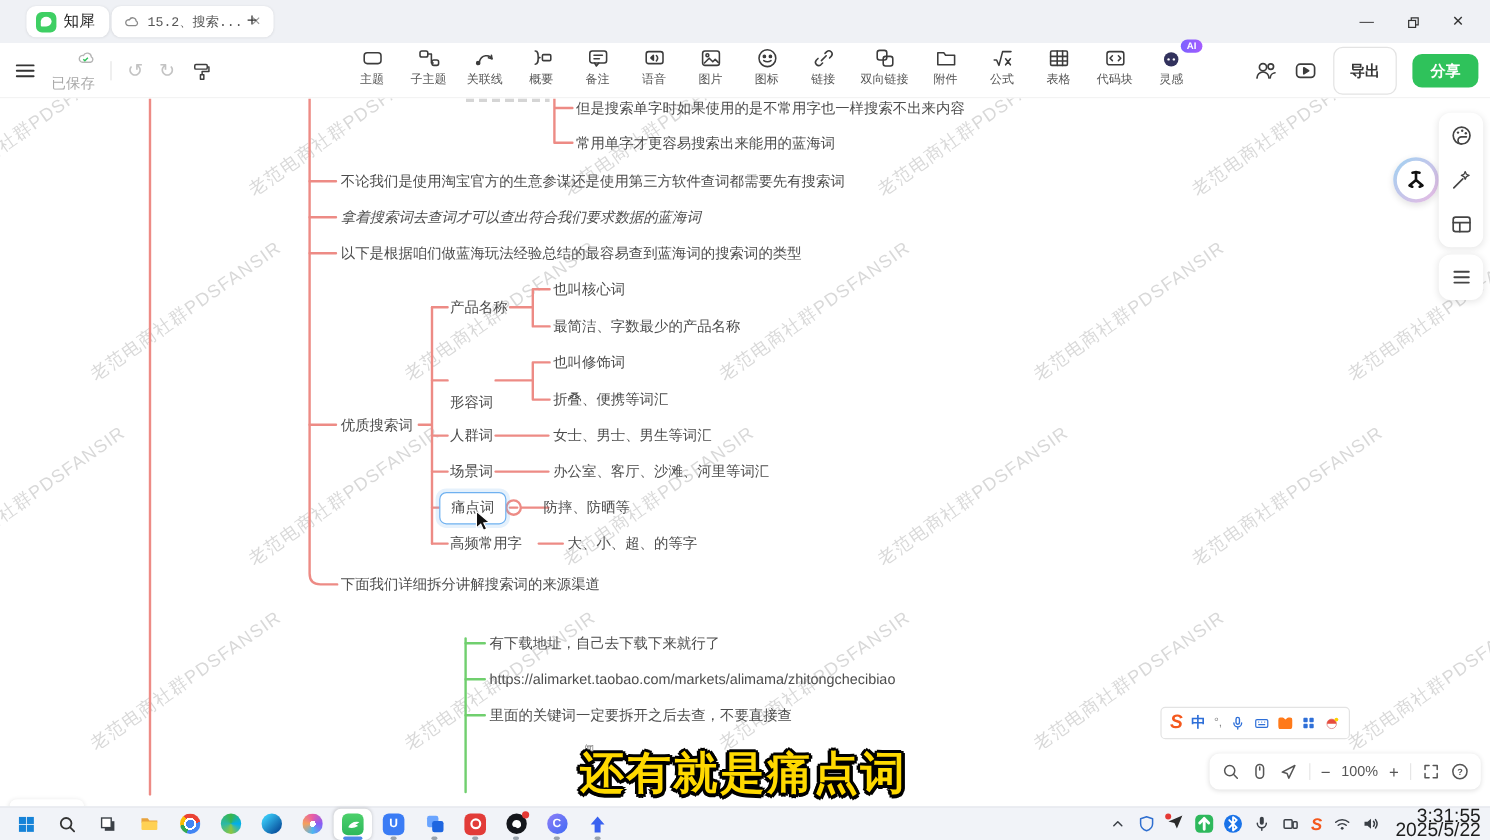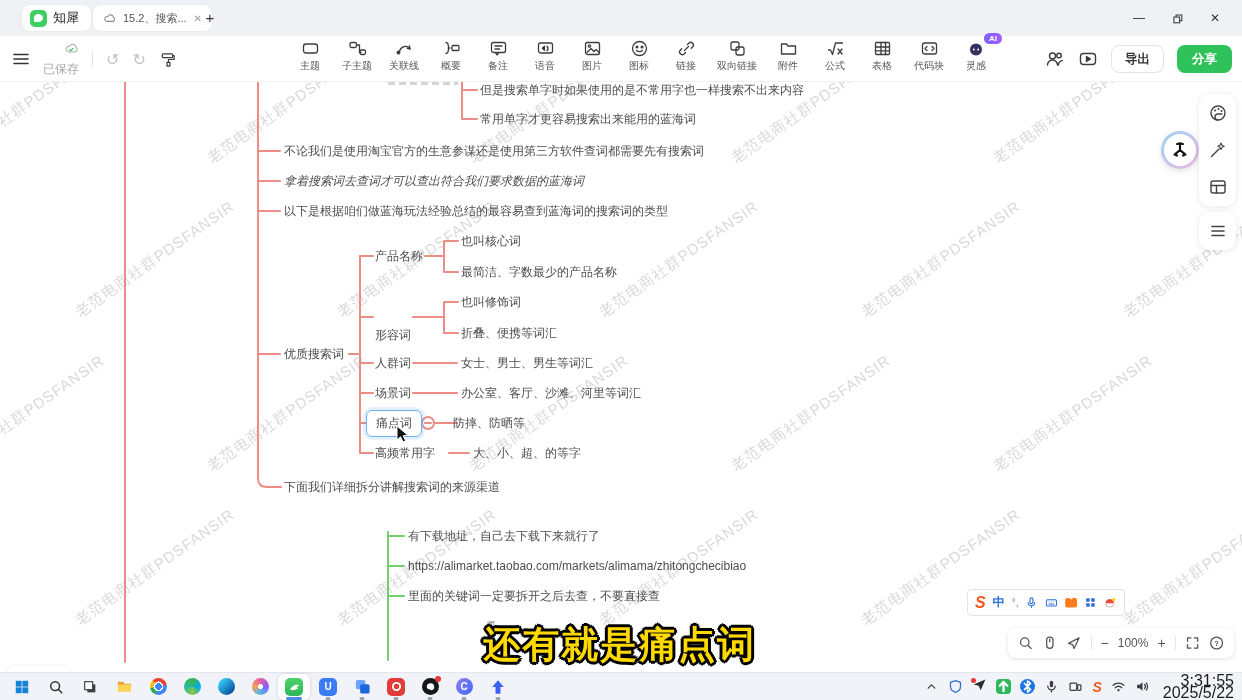--- a/index.html
+++ b/index.html
@@ -9,21 +9,21 @@
   
   .titlebar { position:absolute; top:0; left:0; width:1242px; height:36px; background:#eff1f5; }
   .app-pill { position:absolute; left:22px; top:5px; height:26px; padding:0 12px 0 8px; background:#fff;
               border-radius:8px; display:flex; align-items:center; gap:6px; box-shadow:0 0 2px rgba(0,0,0,.08); }
   .app-logo { width:17px; height:17px; border-radius:5px; background:#3ecf63; position:relative; }
   .app-logo::after { content:""; position:absolute; left:4px; top:4px; width:9px; height:8px;
                      background:#fff; border-radius:50% 50% 50% 10%; }
   .app-name { font-size:13px; font-weight:normal; color:#222; }
   .tab { position:absolute; left:93px; top:5px; height:26px; padding:0 10px; background:#fff;
          border-radius:8px; display:flex; align-items:center; gap:7px; box-shadow:0 0 2px rgba(0,0,0,.08); }
-  .tab-label { font-size:11px; color:#555; }
+  .tab-label { font-size:11px; color:#555;font-family:Liberation Mono, monospace; }
   .tab-close { font-size:10px; color:#999; cursor:pointer; }
   .new-tab { position:absolute; left:200px; top:8px; font-size:15px; color:#333; width:20px; height:20px;
              text-align:center; line-height:20px; }
   .win-ctrls { position:absolute; right:8px; top:0; height:36px; display:flex; align-items:center; gap:0; }
   .win-btn { width:38px; height:36px; display:flex; align-items:center; justify-content:center;
              font-size:12px; color:#333; }
 
   
   .toolbar { position:absolute; top:36px; left:0; width:1242px; height:46px; background:#fff;
              border-bottom:1px solid #f0f0f0; }
@@ -35,21 +35,21 @@
   .tool { display:flex; flex-direction:column; align-items:center; gap:1px; min-width:32px; }
   .tool svg { width:19px; height:19px; stroke:#3c3c3c; fill:none; stroke-width:1.3;
               stroke-linecap:round; stroke-linejoin:round; }
   .tool .tlabel { font-size:10px; color:#555; white-space:nowrap; }
   .ai-wrap { position:relative; }
   .ai-badge { position:absolute; top:-6px; right:-10px; background:linear-gradient(90deg,#7b61ff,#a45cff);
               color:#fff; font-size:8px; font-weight:bold; padding:1px 5px; border-radius:7px; }
   .tb-right { position:absolute; right:10px; top:0; height:46px; display:flex; align-items:center; gap:13px; }
   .tb-right svg { width:20px; height:20px; stroke:#3c3c3c; fill:none; stroke-width:1.4;
                   stroke-linecap:round; stroke-linejoin:round; }
-  .btn-export { height:28px; padding:0 13px; border:1px solid #e3e3e3; border-radius:8px; background:#fff;
+  .btn-export { height:40px; padding:0 13px; border:1px solid #e3e3e3; border-radius:8px; background:#fff;
                 font-size:12.5px; font-weight:bold; color:#333; display:flex; align-items:center; }
   .btn-share { height:28px; padding:0 15px; border-radius:8px; background:#2fc25b; font-size:12.5px;
                font-weight:bold; color:#fff; display:flex; align-items:center; }
 
   
   .canvas { position:absolute; top:82px; left:0; width:1242px; height:590px; background:#fff; overflow:hidden; }
   .wm { position:absolute; font-size:15px; color:rgba(125,125,125,.30); transform:rotate(-35deg);
         letter-spacing:1px; white-space:nowrap; pointer-events:none; }
   svg.lines { position:absolute; left:0; top:0; width:1242px; height:590px; }
   .mnode { position:absolute; font-size:12px; color:#4d4d4d; white-space:nowrap; line-height:16px; }

